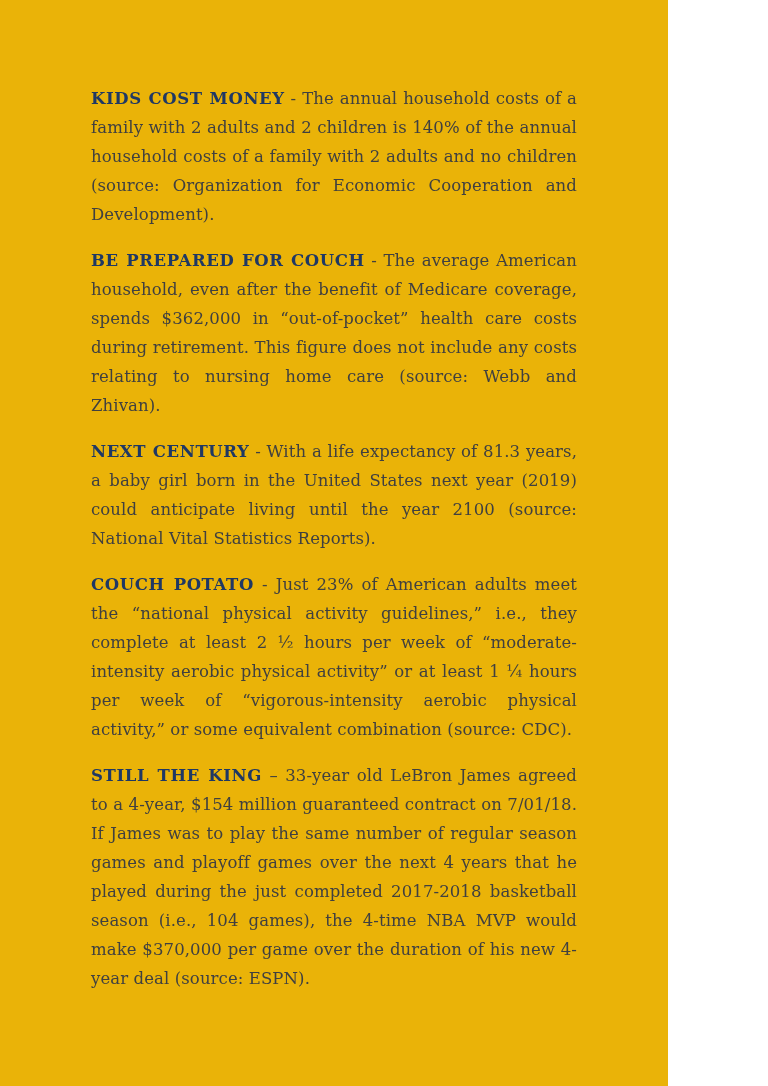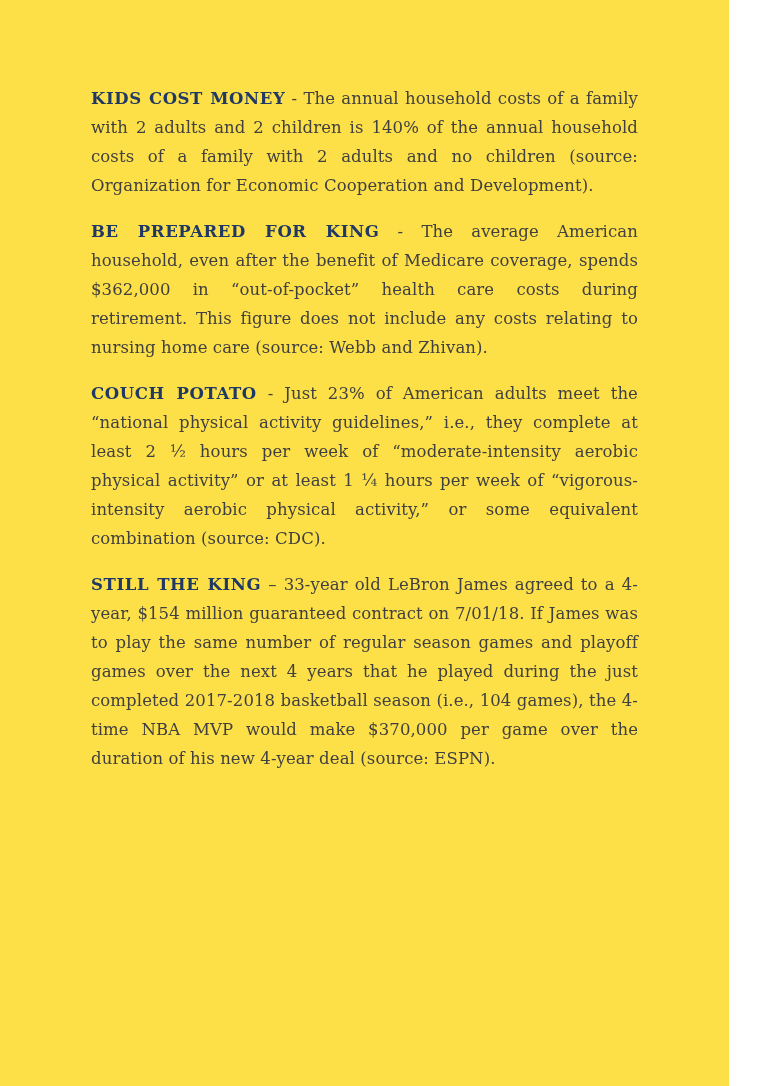--- a/index.html
+++ b/index.html
@@ -8,24 +8,24 @@
     background: #ffffff;
   }
   body {
     width: 768px;
     height: 1086px;
     overflow: hidden;
     font-family: "DejaVu Serif", serif;
   }
   .page {
     box-sizing: border-box;
-    width: 729px;
+    width: 668px;
     height: 1086px;
     padding: 84px 91px 40px 91px;
-    background: #fde047;
+    background: #eab308;
   }
   .para {
     margin: 0 0 17px 0;
     font-size: 16.5px;
     line-height: 29px;
     color: #404040;
     text-align: justify;
     text-align-last: left;
     letter-spacing: 0.1px;
   }
@@ -38,20 +38,21 @@
     color: #404040;
   }
 </style>
 </head>
 <body>
 
 <div class="page">
 
   <p class="para"><strong class="fact-heading">KIDS COST MONEY</strong><span class="sep"> - </span><span class="body-text">The annual household costs of a family with 2 adults and 2 children is 140% of the annual household costs of a family with 2 adults and no children (source: Organization for Economic Cooperation and Development).</span></p>
 
-  <p class="para"><strong class="fact-heading">BE PREPARED FOR KING</strong><span class="sep"> - </span><span class="body-text">The average American household, even after the benefit of Medicare coverage, spends $362,000 in “out-of-pocket” health care costs during retirement.  This figure does not include any costs relating to nursing home care (source: Webb and Zhivan).</span></p>
+  <p class="para"><strong class="fact-heading">BE PREPARED FOR COUCH</strong><span class="sep"> - </span><span class="body-text">The average American household, even after the benefit of Medicare coverage, spends $362,000 in “out-of-pocket” health care costs during retirement.  This figure does not include any costs relating to nursing home care (source: Webb and Zhivan).</span></p>
 
+  <p class="para"><strong class="fact-heading">NEXT CENTURY</strong><span class="sep"> - </span><span class="body-text">With a life expectancy of 81.3 years, a baby girl born in the United States next year (2019) could anticipate living until the year 2100 (source: National Vital Statistics Reports).</span></p>
 
   <p class="para"><strong class="fact-heading">COUCH POTATO</strong><span class="sep"> - </span><span class="body-text">Just 23% of American adults meet the “national physical activity guidelines,” i.e., they complete at least 2 ½ hours per week of “moderate-intensity aerobic physical activity” or at least 1 ¼ hours per week of “vigorous-intensity aerobic physical activity,” or some equivalent combination (source: CDC).</span></p>
 
   <p class="para"><strong class="fact-heading">STILL THE KING</strong><span class="sep"> – </span><span class="body-text">33-year old LeBron James agreed to a 4-year, $154 million guaranteed contract on 7/01/18.  If James was to play the same number of regular season games and playoff games over the next 4 years that he played during the just completed 2017-2018 basketball season (i.e., 104 games), the 4-time NBA MVP would make $370,000 per game over the duration of his new 4-year deal (source: ESPN).</span></p>
 
 </div>
 
 </body></html>

